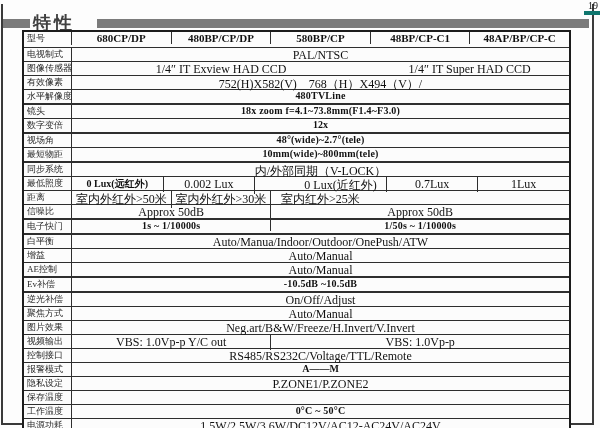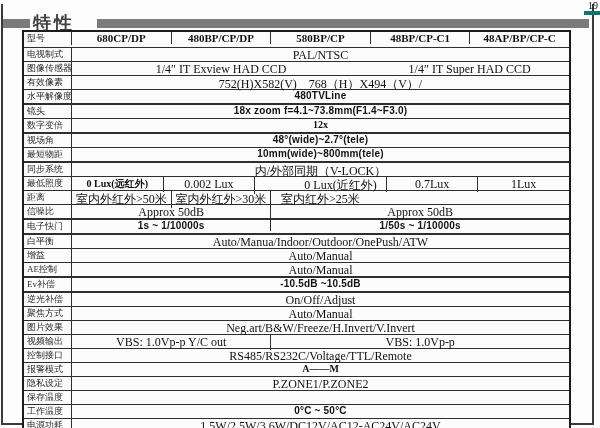--- a/index.html
+++ b/index.html
@@ -44,21 +44,21 @@
   .cell.label{
     width:48px;flex:0 0 48px;justify-content:flex-start;
     padding-left:3px;font-size:9px;color:#2a2a2a;
     border-right:1px solid #2e2e2e;
     font-family:"Liberation Serif", serif;
   }
   .cell.val{border-left:1px solid #2e2e2e;flex:1 1 0;}
   .cell.val.nodiv{border-left:none;}
   .serif{font-family:"Liberation Serif", serif;font-size:12px;}
   .serifb{font-family:"Liberation Serif", serif;font-size:10px;font-weight:bold;}
-  .sans{font-family:Liberation Sans, sans-serif;font-size:10px;font-weight:bold;letter-spacing:.2px;}
+  .sans{font-family:Liberation Serif, serif;font-size:10px;font-weight:bold;letter-spacing:.2px;}
   .row.first .cell.val{font-size:11px;}
 </style>
 </head>
 <body>
 
 <div class="frame"></div>
 
 <div class="page-num">19</div>
 
 <div class="hdr">

